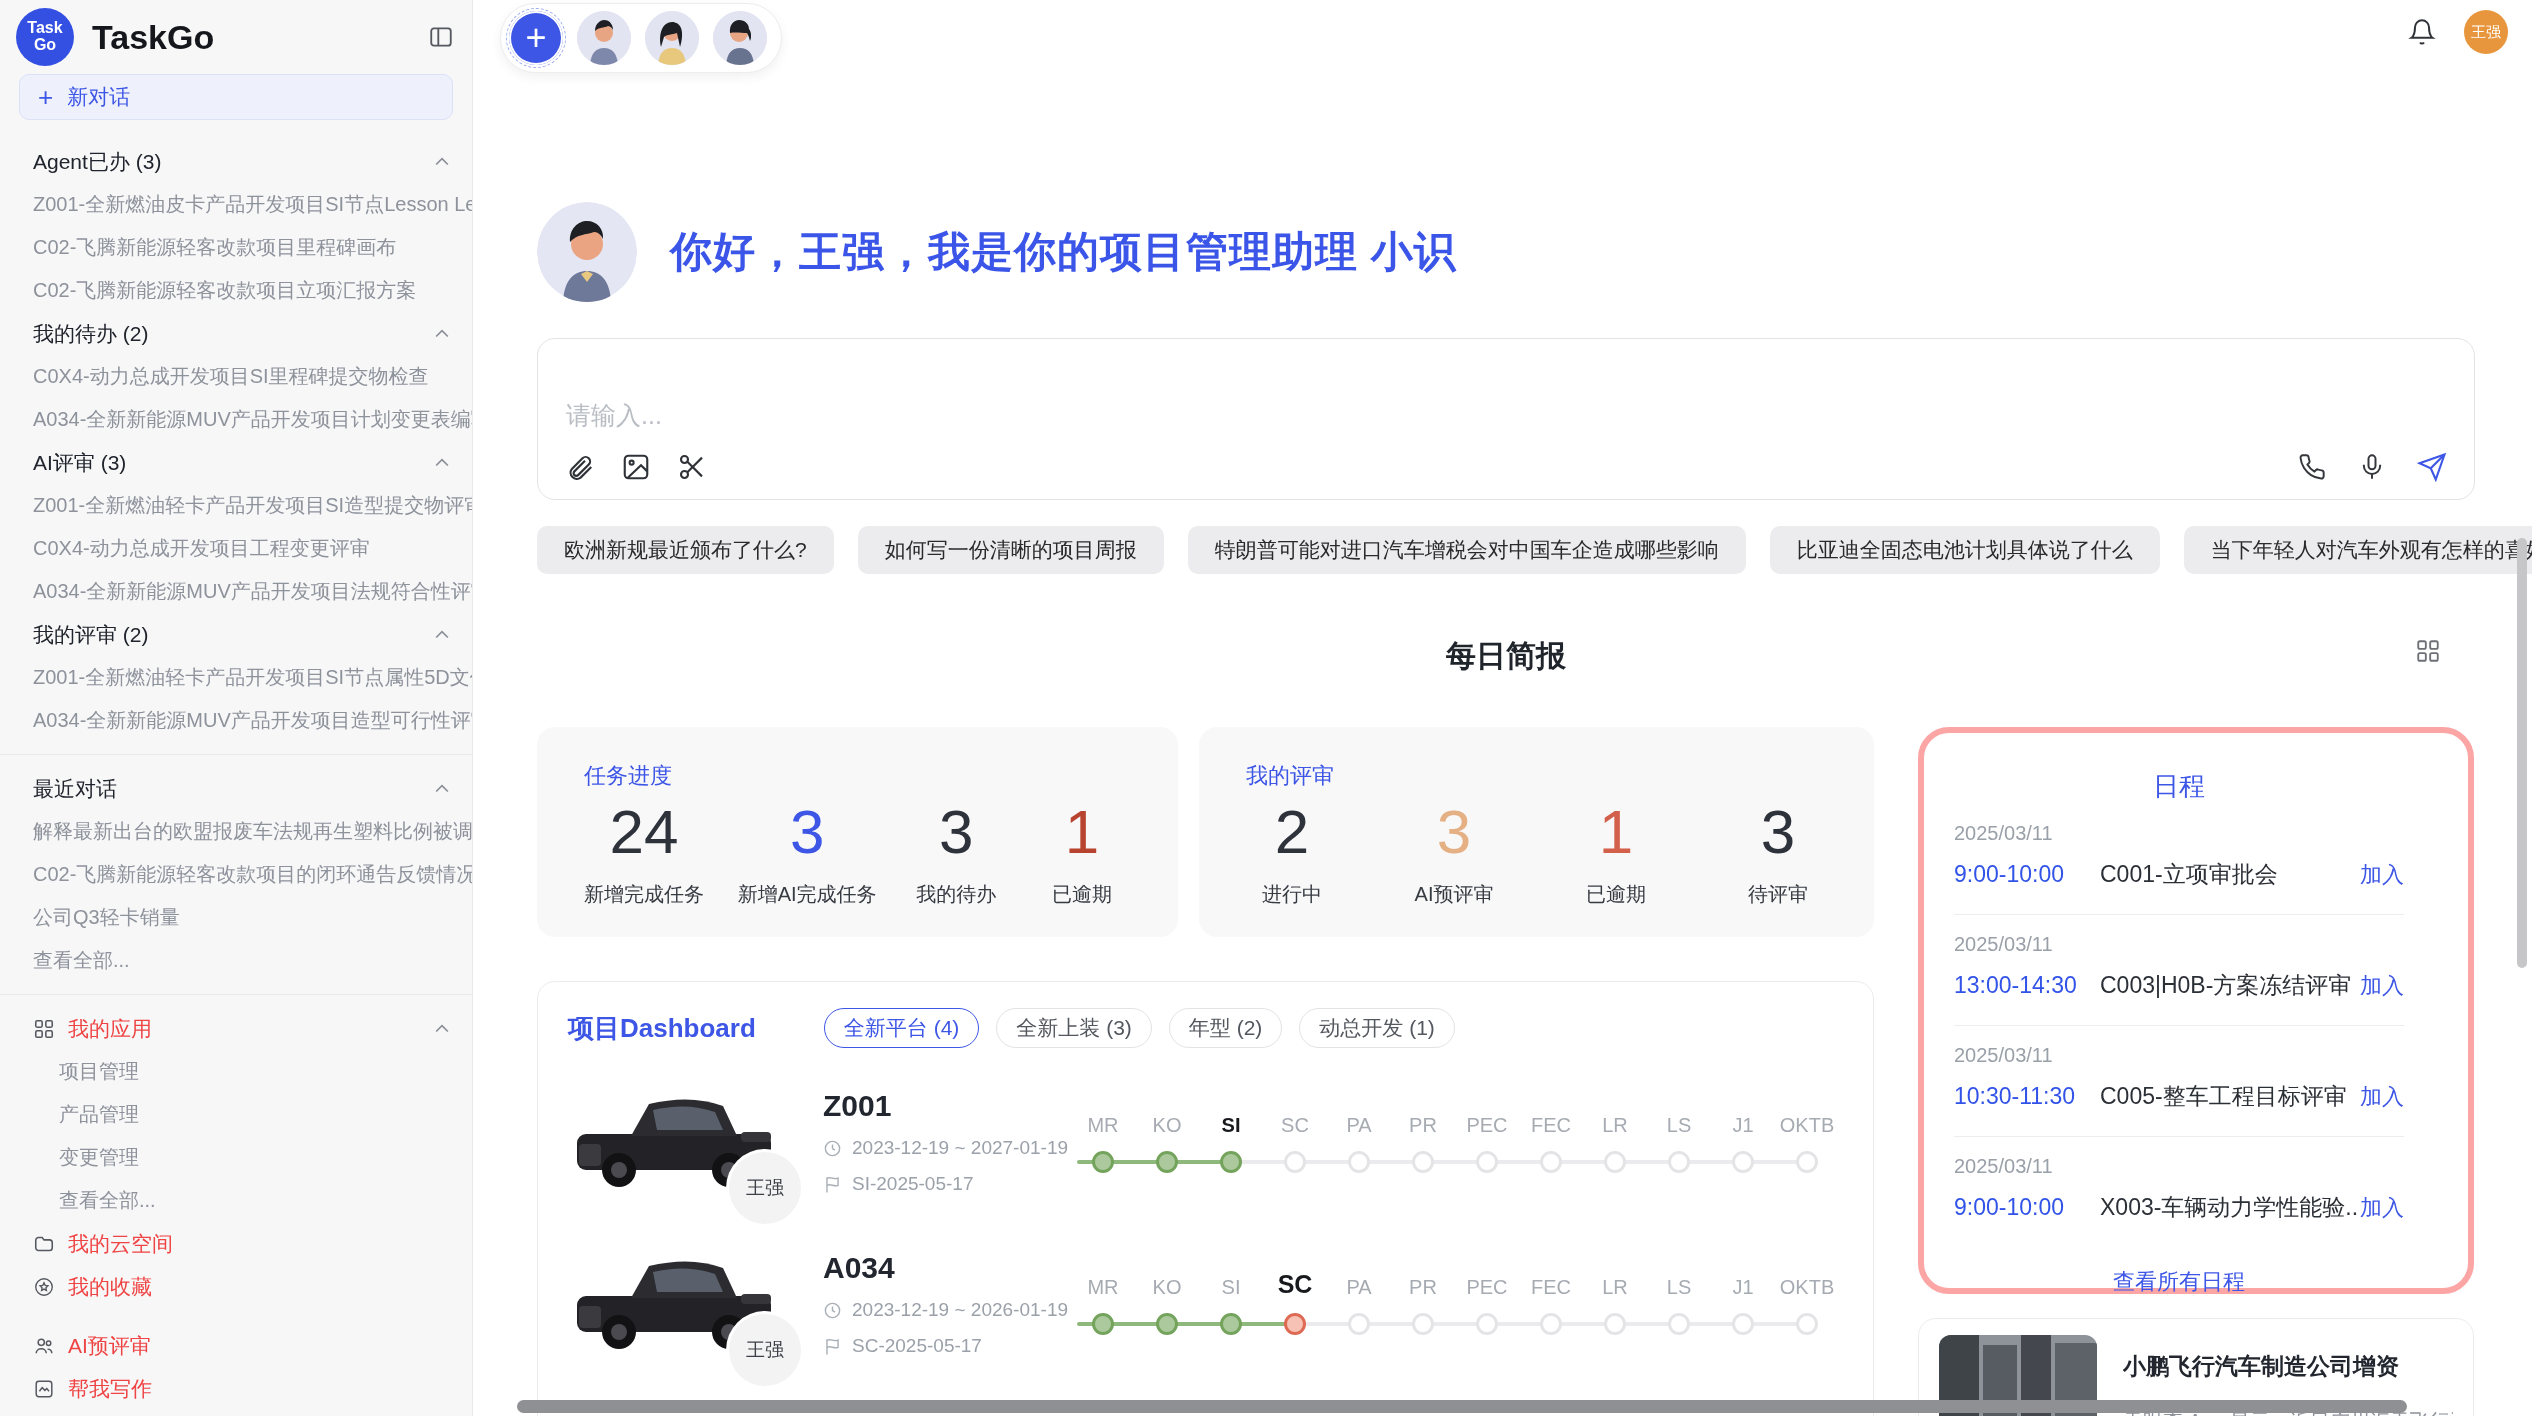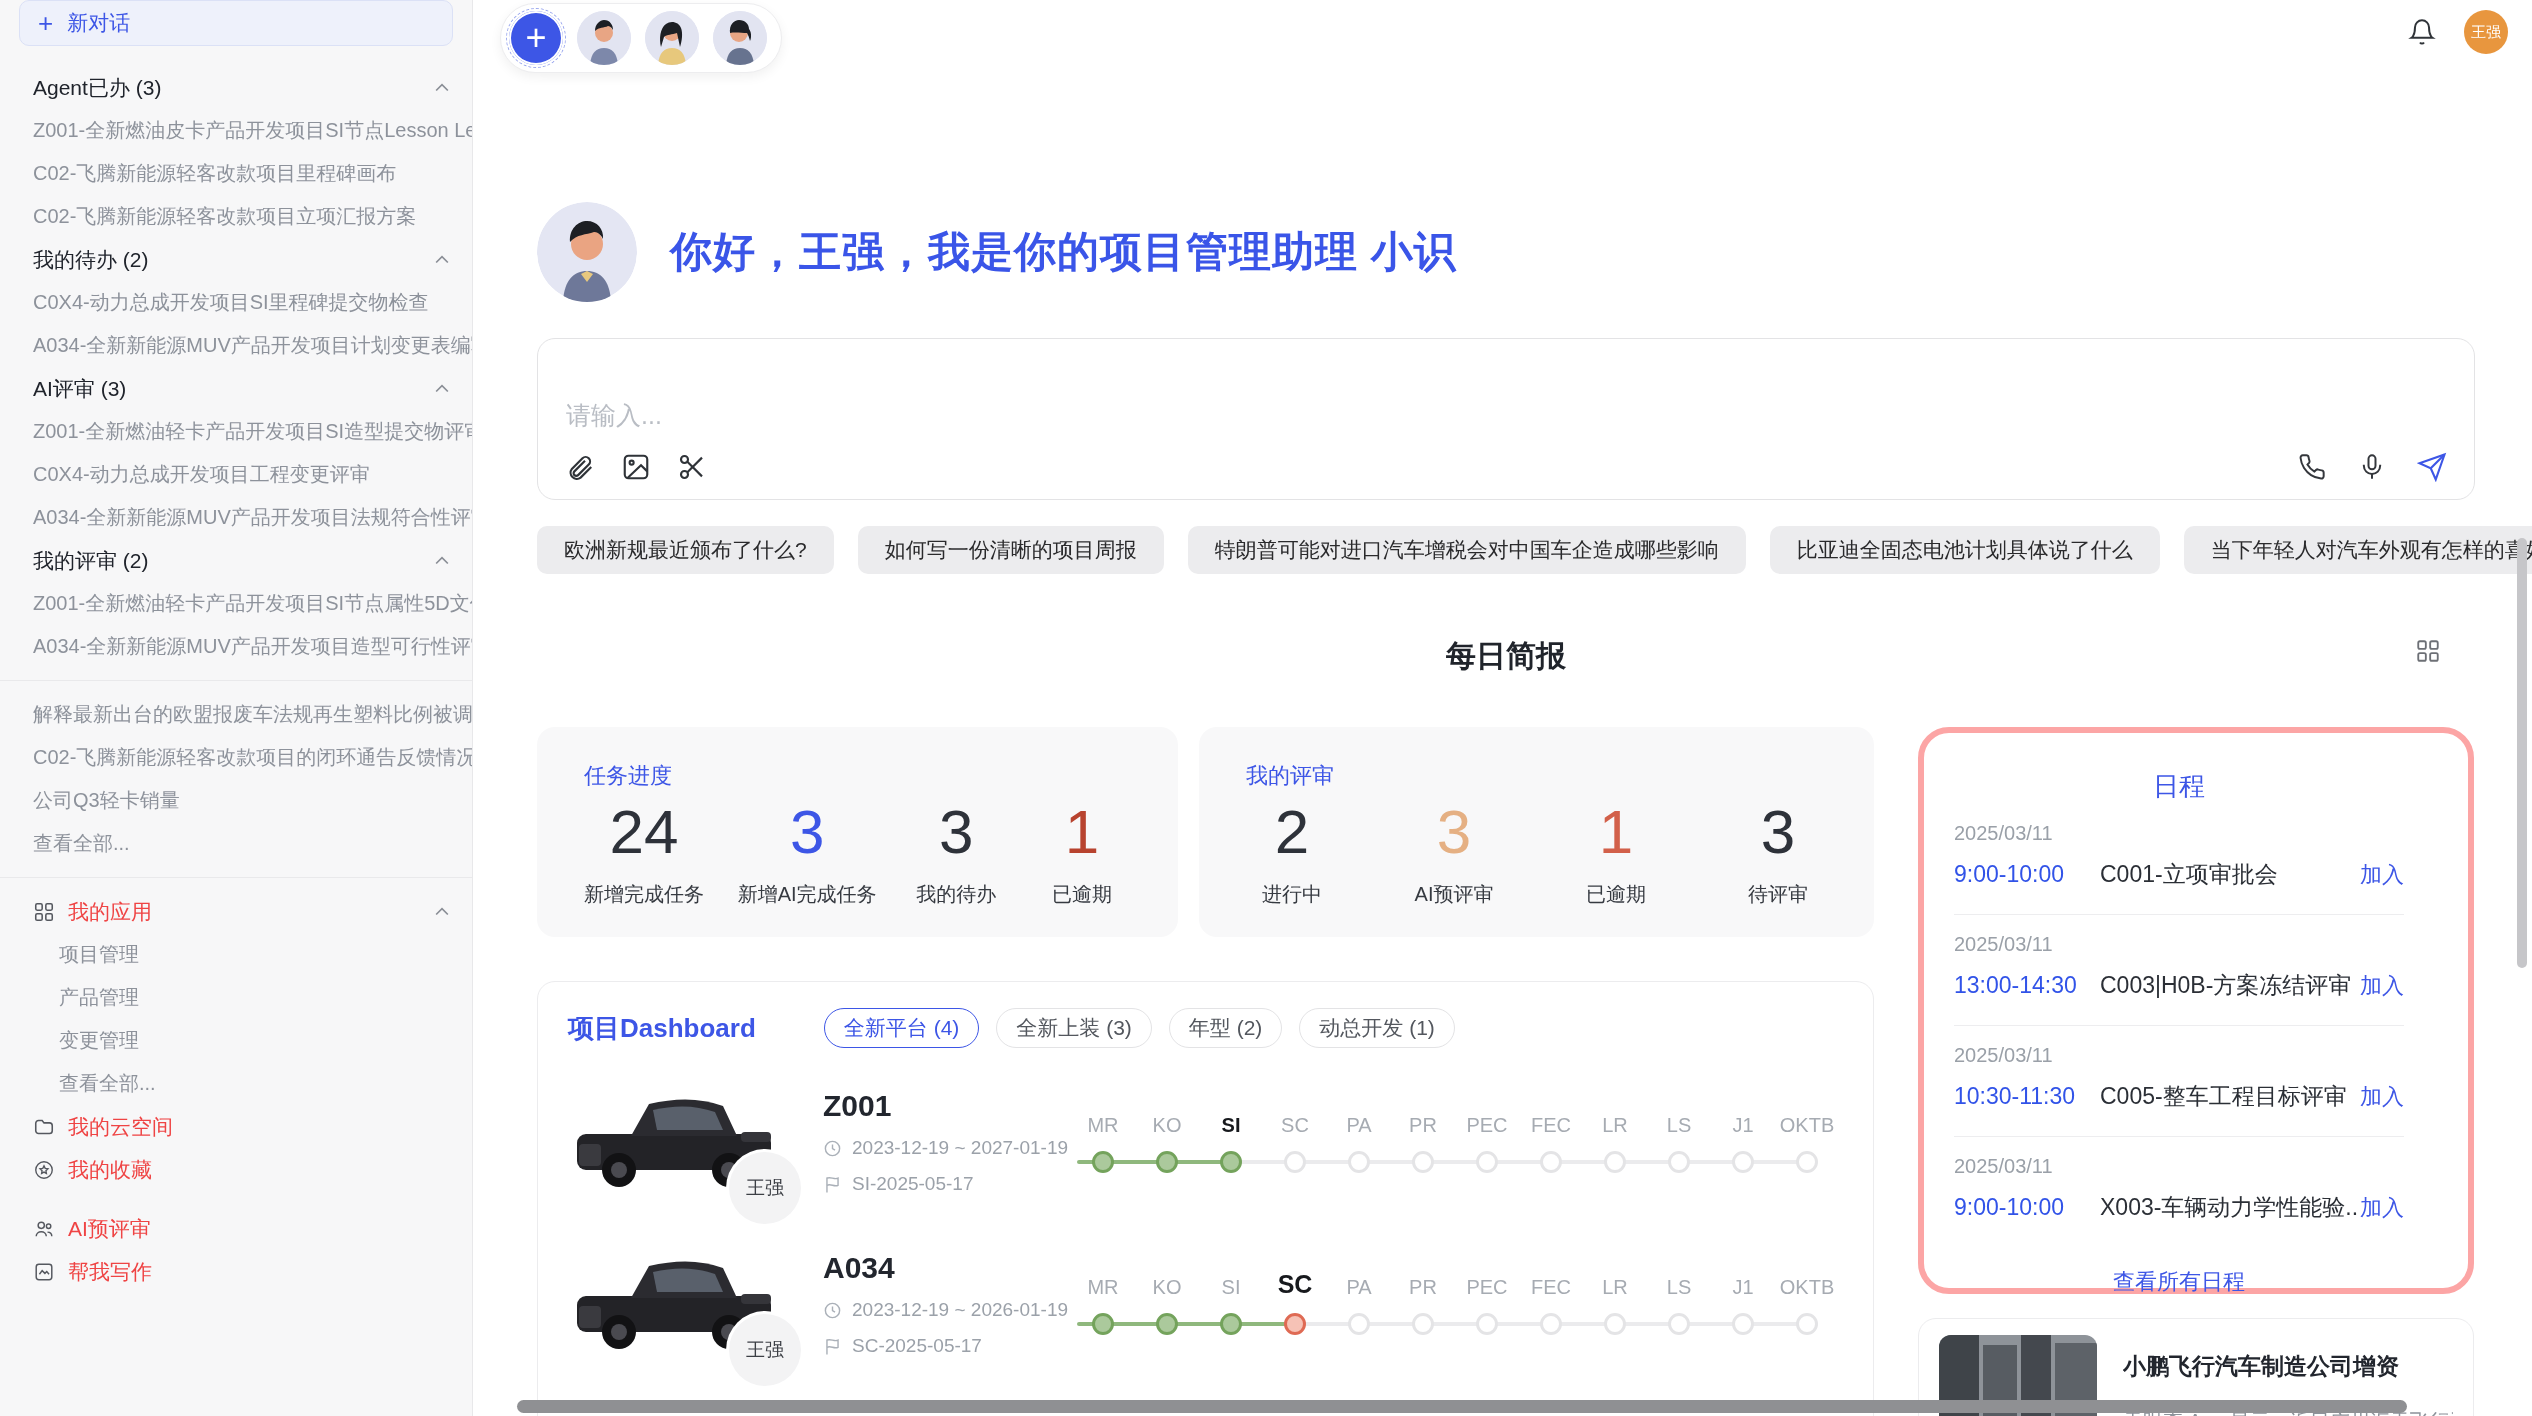--- a/index.html
+++ b/index.html
@@ -112,20 +112,33 @@
   .news-title { font-size:23px; font-weight:700; color:#22262e; margin-top:16px; white-space:nowrap; }
   .news-snip { font-size:20px; color:#8d939b; margin-top:26px; white-space:nowrap; overflow:hidden; }
 
   .h-scroll { position:absolute; left:44px; bottom:3px; width:1890px; height:13px; background:#8f9093; border-radius:7px; z-index:9; cursor:pointer; }
   .v-scroll { position:absolute; right:5px; top:538px; width:10px; height:430px; background:#c6c6c9; border-radius:5px; z-index:9; cursor:pointer; }
 </style>
 </head>
 <body>
 
 <aside class="sidebar">
+  <div class="side-head">
+    <div class="logo">
+      <span>Task</span>
+        <span>Go</span>
+    </div>
+    <div class="app-title">TaskGo</div>
+    <div class="panel-btn">
+      <svg width="26" height="26" viewBox="0 0 24 24" fill="none" stroke="#55585f" stroke-width="1.7">
+          <rect x="3" y="4" width="18" height="16" rx="2.5"></rect>
+          <line x1="9.5" y1="4" x2="9.5" y2="20"></line>
+        </svg>
+    </div>
+  </div>
 
   <div class="new-chat">
     <span class="plus">+</span>
     <span>新对话</span>
   </div>
 
   <nav class="side-nav">
     <div>
         <div class="sec-head">
           <span>Agent已办 (3)</span>
@@ -157,20 +170,26 @@
           <span>我的评审 (2)</span>
           <svg class="chev" width="20" height="20" viewBox="0 0 24 24" fill="none" stroke="#8a8e96" stroke-width="2">
             <path d="M5 15l7-7 7 7"></path>
           </svg>
         </div>
         <div class="side-item">Z001-全新燃油轻卡产品开发项目SI节点属性5D文件评审</div>
         <div class="side-item">A034-全新新能源MUV产品开发项目造型可行性评审</div>
       </div>
     <div class="divider"></div>
     <div>
+        <div class="sec-head">
+          <span>最近对话</span>
+          <svg class="chev" width="20" height="20" viewBox="0 0 24 24" fill="none" stroke="#8a8e96" stroke-width="2">
+            <path d="M5 15l7-7 7 7"></path>
+          </svg>
+        </div>
         <div class="side-item">解释最新出台的欧盟报废车法规再生塑料比例被调至15%...</div>
         <div class="side-item">C02-飞腾新能源轻客改款项目的闭环通告反馈情况</div>
         <div class="side-item">公司Q3轻卡销量</div>
         <div class="side-item">查看全部...</div>
       </div>
     <div class="divider"></div>
 
     <div class="icon-row">
       <svg width="22" height="22" viewBox="0 0 24 24" fill="none" stroke="#55585f" stroke-width="1.7">
           <rect x="3" y="3" width="7" height="7" rx="1.5"></rect>

